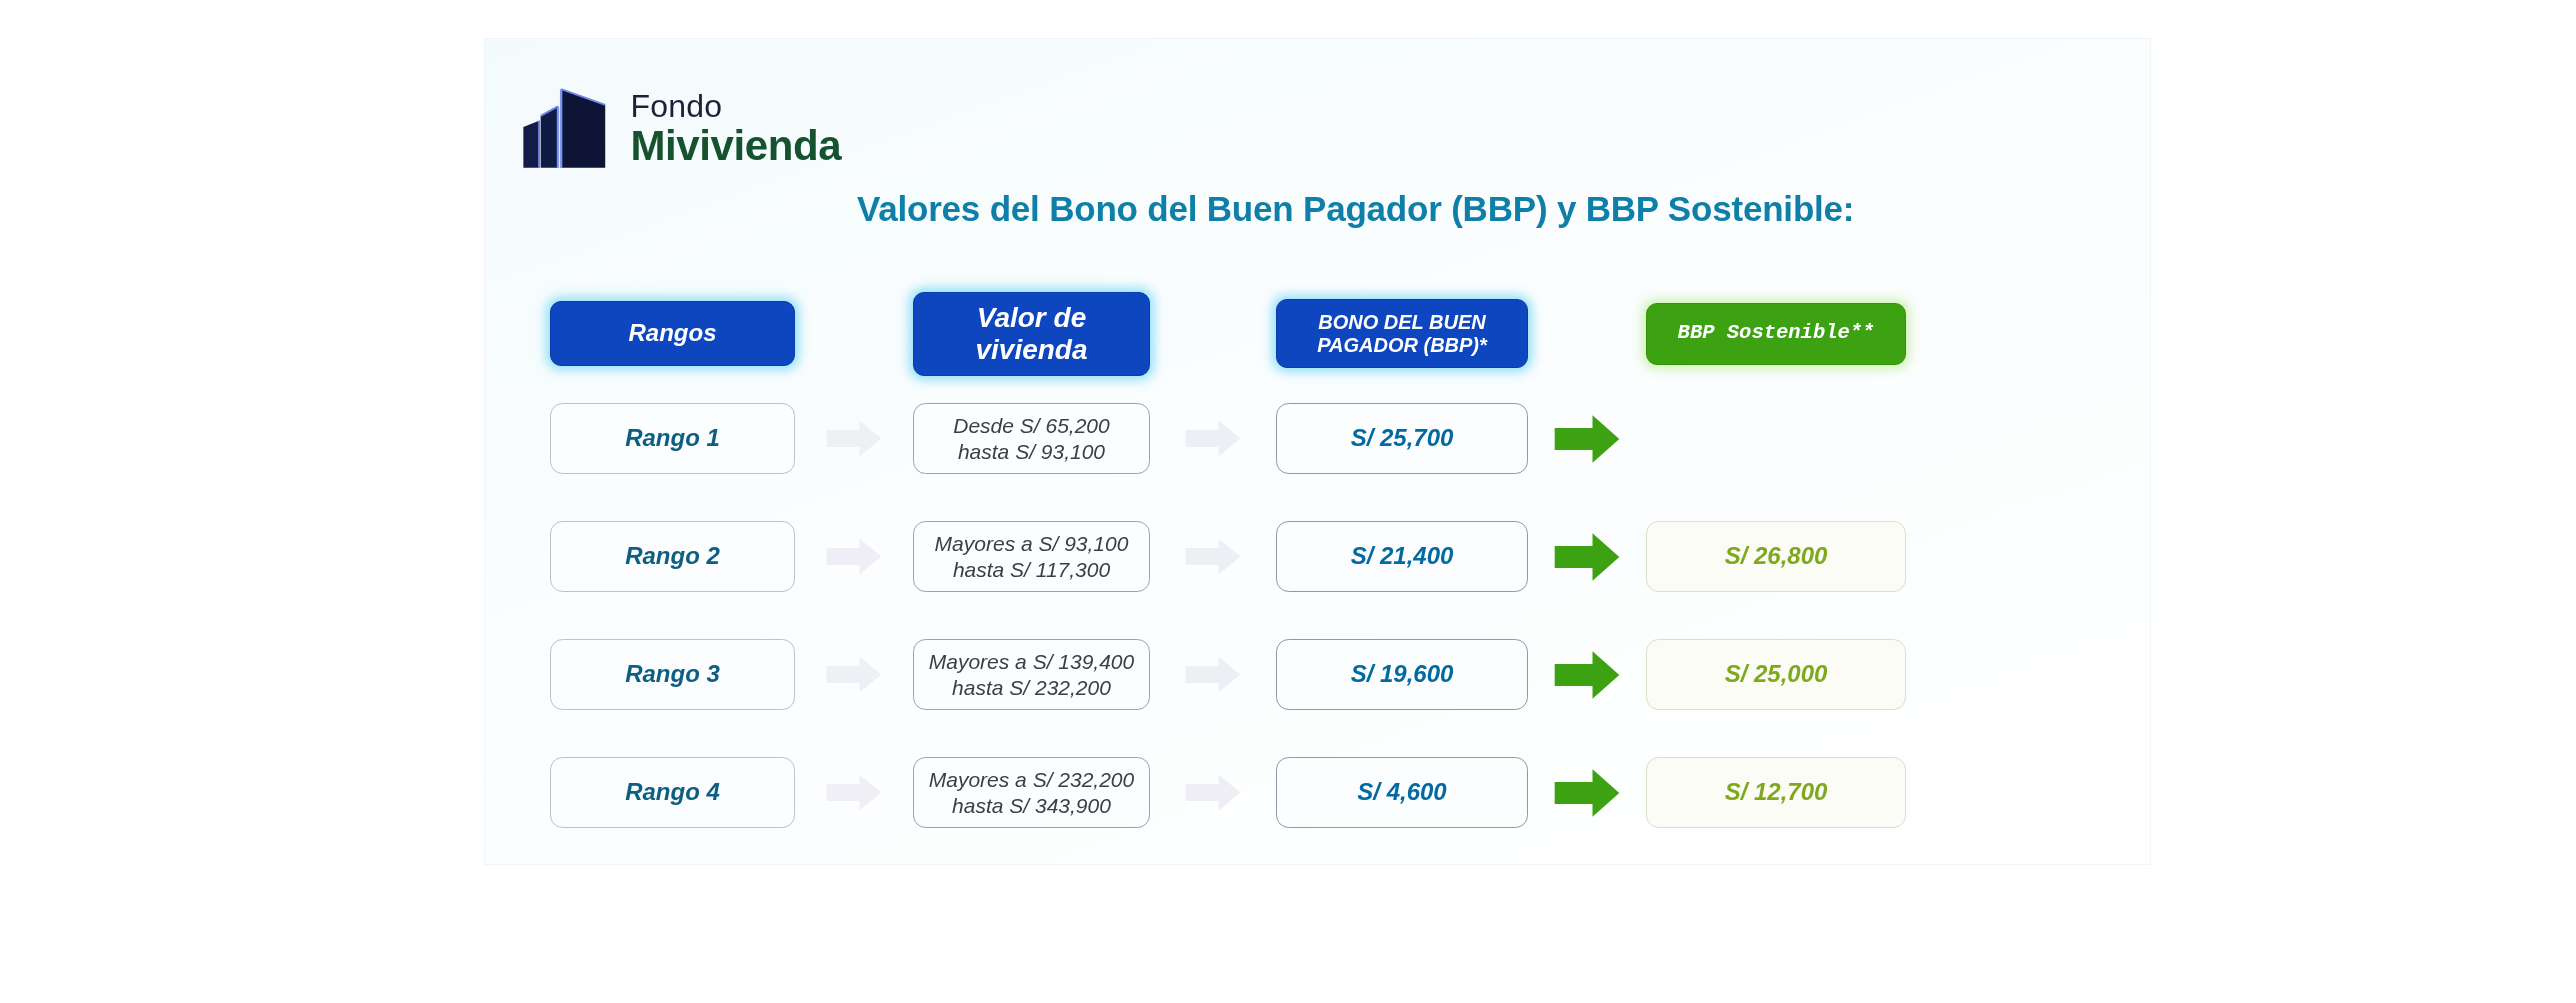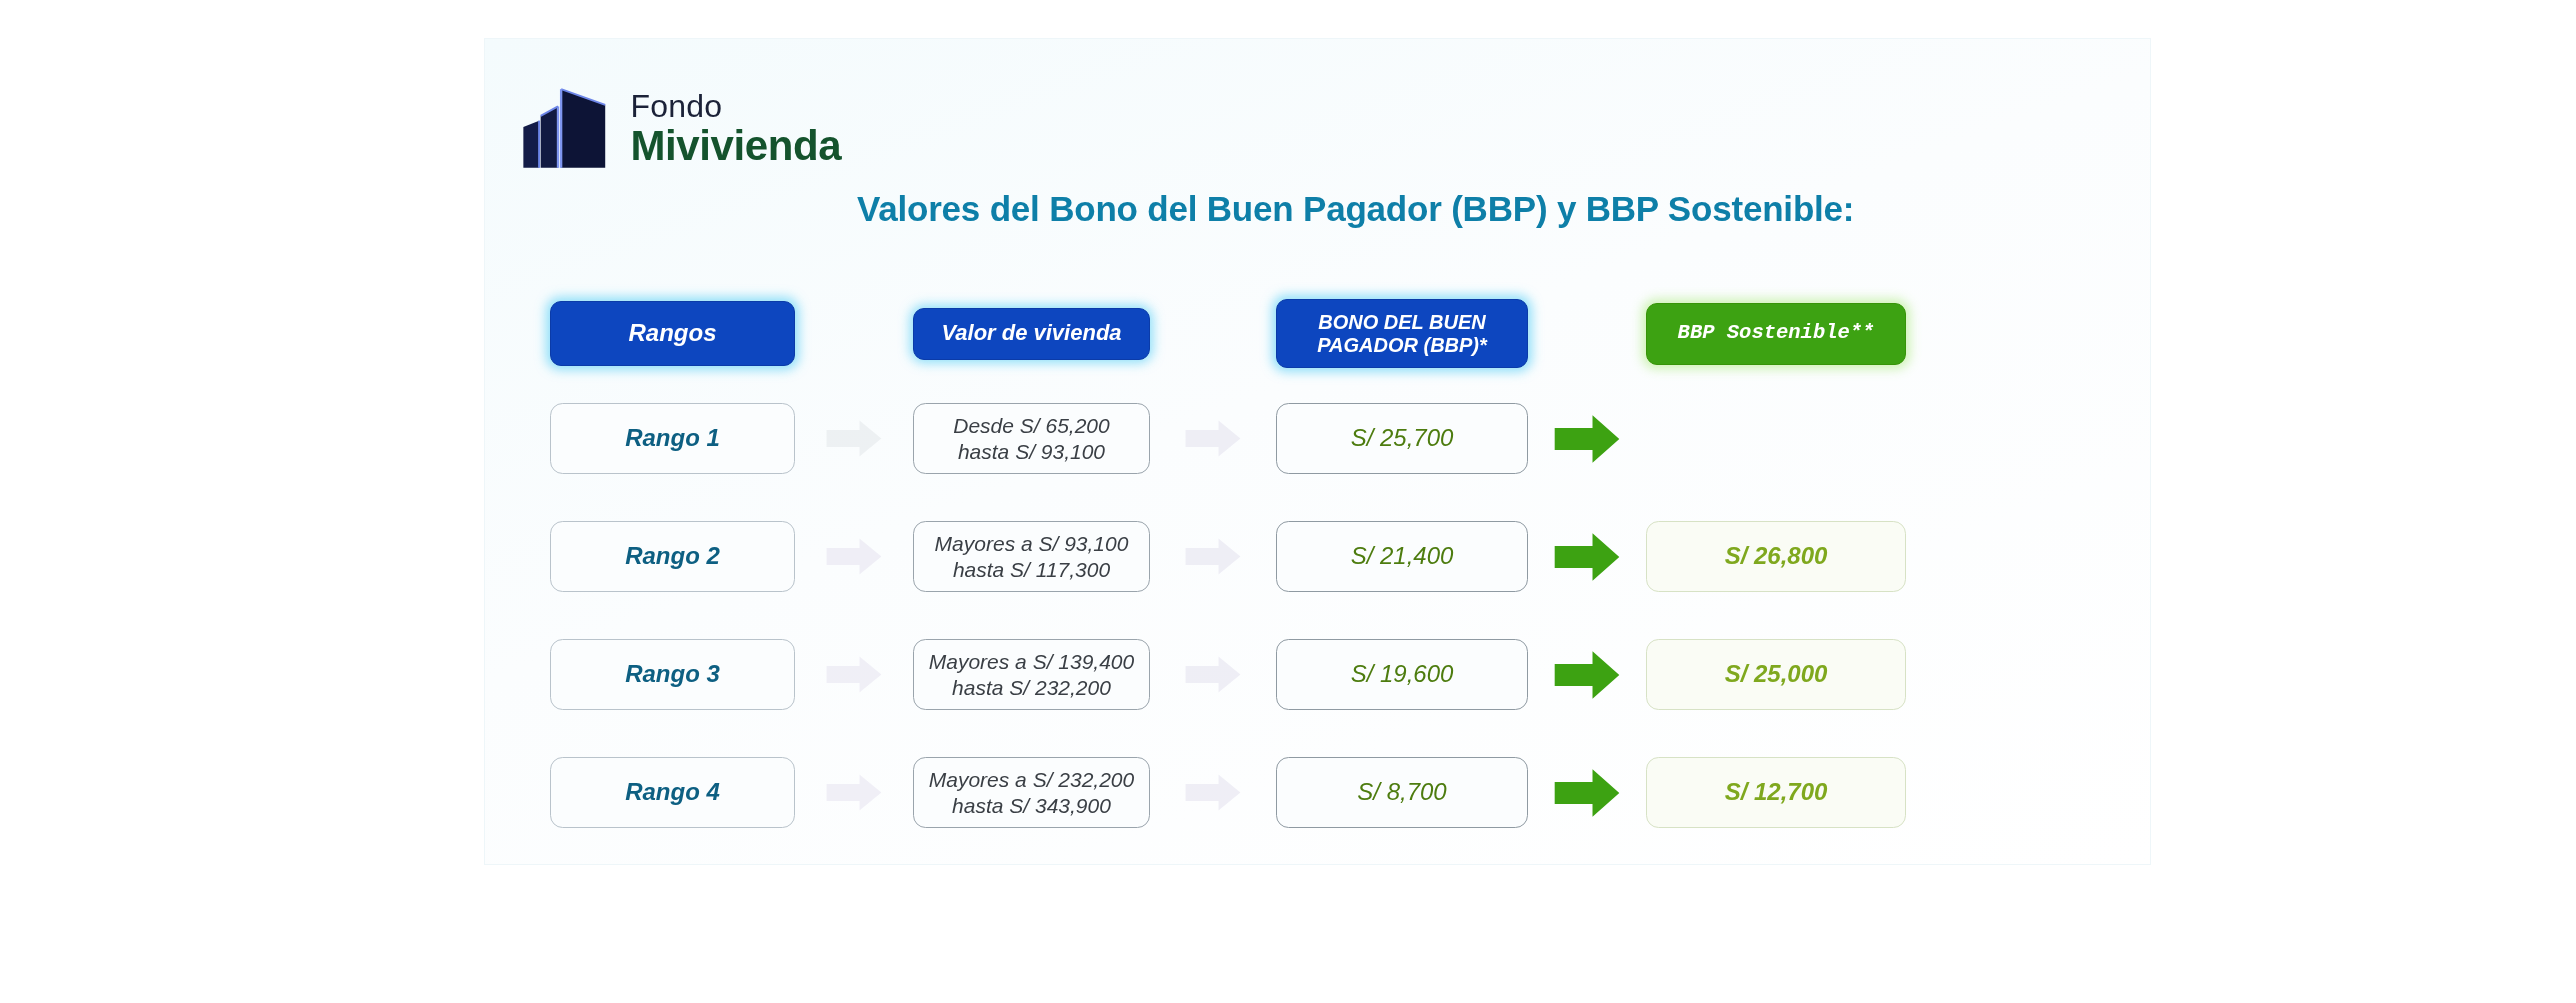--- a/index.html
+++ b/index.html
@@ -128,21 +128,21 @@
     box-shadow: 0 0 11px 3.2px rgba(60,200,245,0.55);
     border: 0.8px solid #0b3ba8;
   }
   .hpill.green {
     background: #3da212;
     box-shadow: 0 0 11px 3.2px rgba(150,230,90,0.45);
     border: 0.8px solid #379408;
     font-family: Liberation Mono, monospace;
   }
   .hpill-rangos   { width: 245px; height: 65px; font-size: 24px; }
-  .hpill-valor    { width: 237px; height: 52px; font-size: 22px; }
+  .hpill-valor    { width: 237px; height: 84px; font-size: 28px; }
   .hpill-bbp      { width: 260px; height: 69px; font-size: 20px; }
   .hpill-sost     { width: 260px; height: 62px; font-size: 20.5px; }
 
   
   .cell {
     box-sizing: border-box;
     border-radius: 12.6px;
     display: flex;
     align-items: center;
     justify-content: center;
@@ -163,23 +163,23 @@
     width: 237px; height: 71px;
     border: 1.6px solid #9aa4ac;
     color: #3a3f45;
     font-style: italic;
     font-weight: 500;
     font-size: 21px;
   }
   .cell-bbp {
     width: 252px; height: 71px;
     border: 1.6px solid #8f9aa2;
-    color: #4d7c0f;
-    font-style: italic;
-    font-weight: 400;
+    color: #0369a1;
+    font-style: italic;
+    font-weight: 700;
     font-size: 24px;
   }
   .cell-sost {
     width: 260px; height: 71px;
     border: 1.6px solid #d7e2c5;
     background: #fafcf5;
     color: #7fa81e;
     font-style: italic;
     font-weight: 600;
     font-size: 24px;
@@ -362,21 +362,21 @@
             <span>hasta S/ 343,900</span>
           </span>
         </div>
       </div>
       <div class="col-gap2">
         <svg class="arrow arrow-faint-lilac" viewBox="0 0 74 54">
           <path d="M2 16 L44 16 L44 4 L72 27 L44 50 L44 38 L2 38 Z" fill="#e4e2ef"></path>
         </svg>
       </div>
       <div class="col-bbp">
-        <div class="cell cell-bbp">S/ 8,700</div>
+        <div class="cell cell-bbp">S/ 4,600</div>
       </div>
       <div class="col-gap3">
         <svg class="arrow arrow-green" viewBox="0 0 86 66">
           <path d="M2 19 L50 19 L50 3 L84 33 L50 63 L50 47 L2 47 Z" fill="#3da212"></path>
         </svg>
       </div>
       <div class="col-sost">
         <div class="cell cell-sost">S/ 12,700</div>
       </div>
     </div>

